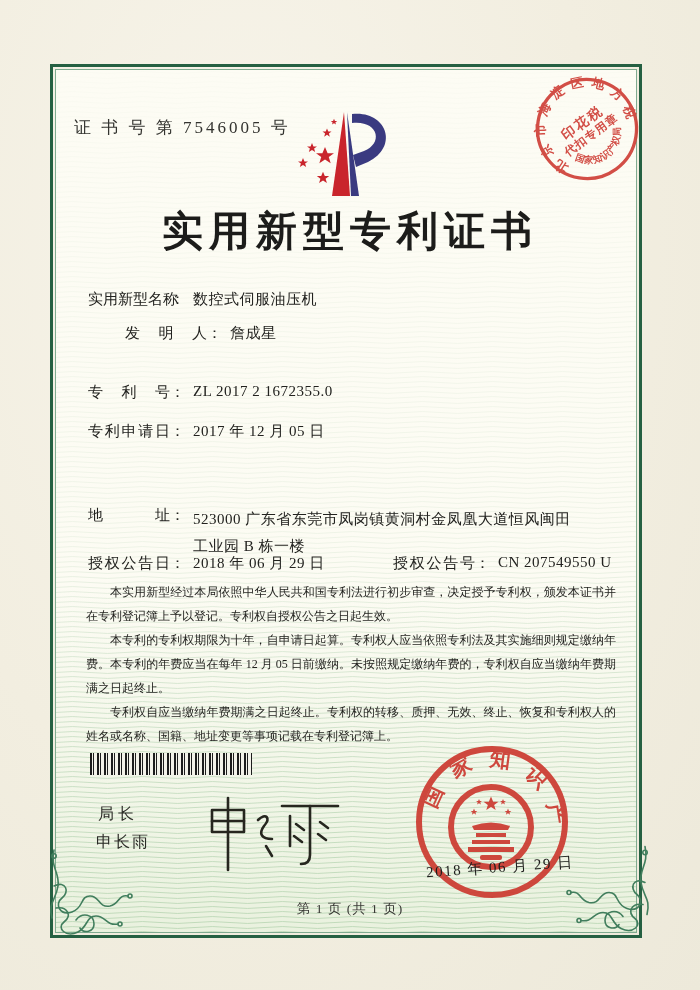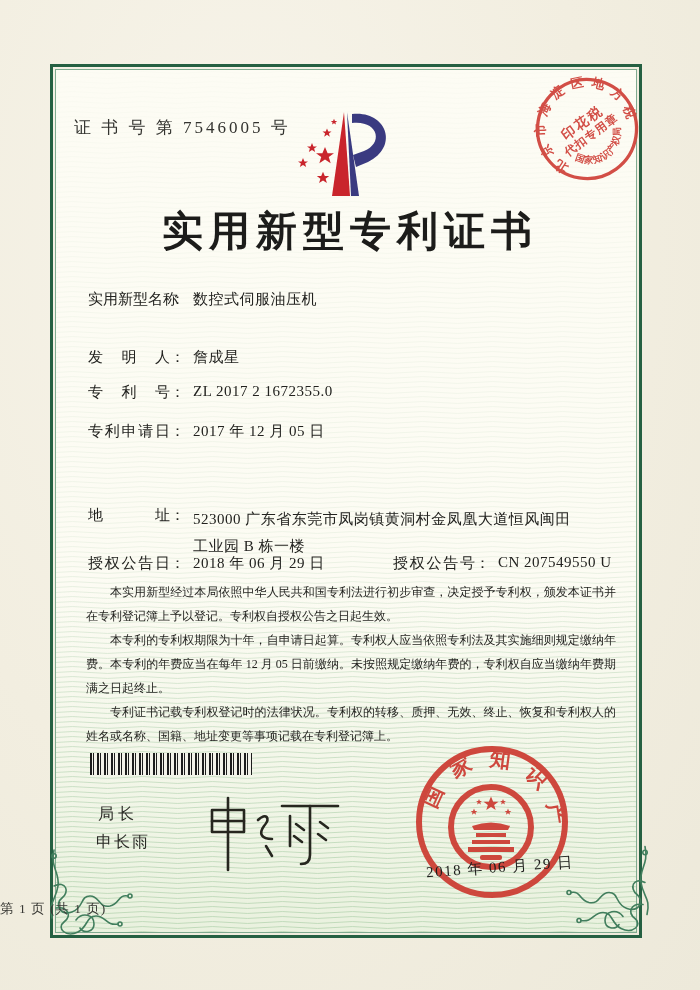--- a/index.html
+++ b/index.html
@@ -43,21 +43,21 @@
       #1d1d1d 7px 9px,#f3f2e9 9px 10px,#1d1d1d 10px 11px,#f3f2e9 11px 14px);}
 
   .sig-title{position:absolute;left:98px;top:804px;font-size:16px;color:#2a2a26;letter-spacing:4px;}
   .sig-name{position:absolute;left:96px;top:832px;font-size:16px;color:#2a2a26;letter-spacing:2px;}
   .sig-svg{position:absolute;left:196px;top:792px;}
 
   .seal-svg{position:absolute;left:406px;top:740px;}
   .seal-date{position:absolute;left:426px;top:858px;font-size:15px;color:#1d1d1b;
              letter-spacing:1.5px;transform:rotate(-4deg);white-space:nowrap;}
 
-  .footer{position:absolute;left:0;top:900px;width:700px;text-align:left;
+  .footer{position:absolute;left:0;top:900px;width:700px;text-align:center;
           font-size:13.5px;color:#3a3a36;letter-spacing:1px;}
 </style>
 </head>
 <body>
 
 <div class="page">
 
   <svg class="bg-svg" width="582" height="862" aria-hidden="true">
     <defs>
       <pattern id="wav" width="70" height="5" patternUnits="userSpaceOnUse">
@@ -143,21 +143,21 @@
         <textPath href="#taxBotArc" startOffset="2" textLength="62" lengthAdjust="spacing">国家知识产权局</textPath>
       </text>
     </svg>
   </div>
 
   <div class="title">实用新型专利证书</div>
 
   <div class="frow" style="top:290px;">
     <span class="flabel">实用新型名称</span><span class="fcolon">：</span><span class="fval">数控式伺服油压机</span>
   </div>
-  <div class="frow" style="top:348px;">
+  <div class="frow" style="top:324px;margin-left:37px;">
     <span class="flabel">发明人</span><span class="fcolon">：</span><span class="fval">詹成星</span>
   </div>
   <div class="frow" style="top:383px;">
     <span class="flabel">专利号</span><span class="fcolon">：</span><span class="fval">ZL 2017 2 1672355.0</span>
   </div>
   <div class="frow" style="top:422px;">
     <span class="flabel">专利申请日</span><span class="fcolon">：</span><span class="fval">2017 年 12 月 05 日</span>
   </div>
   <div class="frow" style="top:506px;">
     <span class="flabel">地址</span><span class="fcolon">：</span><span class="addr-lines"><span>523000 广东省东莞市凤岗镇黄洞村金凤凰大道恒风闽田</span><br><span>工业园 B 栋一楼</span></span>
@@ -165,21 +165,21 @@
   <div class="frow" style="top:554px;">
     <span class="flabel">授权公告日</span><span class="fcolon">：</span><span class="fval">2018 年 06 月 29 日</span>
   </div>
   <div class="frow-right" style="top:554px;">
     <span class="flabel">授权公告号</span><span class="fcolon">：</span><span class="fval">CN 207549550 U</span>
   </div>
 
   <div class="body-text">
     <p>本实用新型经过本局依照中华人民共和国专利法进行初步审查，决定授予专利权，颁发本证书并在专利登记簿上予以登记。专利权自授权公告之日起生效。</p>
     <p>本专利的专利权期限为十年，自申请日起算。专利权人应当依照专利法及其实施细则规定缴纳年费。本专利的年费应当在每年 12 月 05 日前缴纳。未按照规定缴纳年费的，专利权自应当缴纳年费期满之日起终止。</p>
-    <p>专利证书记载专利权登记时的法律状况。专利权的转移、质押、无效、终止、恢复和专利权人的姓名或名称、国籍、地址变更等事项记载在专利登记簿上。</p>
+    <p>专利权自应当缴纳年费期满之日起终止。专利权的转移、质押、无效、终止、恢复和专利权人的姓名或名称、国籍、地址变更等事项记载在专利登记簿上。</p>
   </div>
 
   <div class="barcode"></div>
 
   <div class="sig-title">局长</div>
   <div class="sig-name">申长雨</div>
   <svg class="sig-svg" width="160" height="85" viewBox="196 792 160 85" aria-hidden="true">
     <g fill="none" stroke="#26261f" stroke-width="2.6" stroke-linecap="round" stroke-linejoin="round">
       <path d="M212,810 H244 V832 H212 Z"></path>
       <path d="M212,821 H244"></path>

